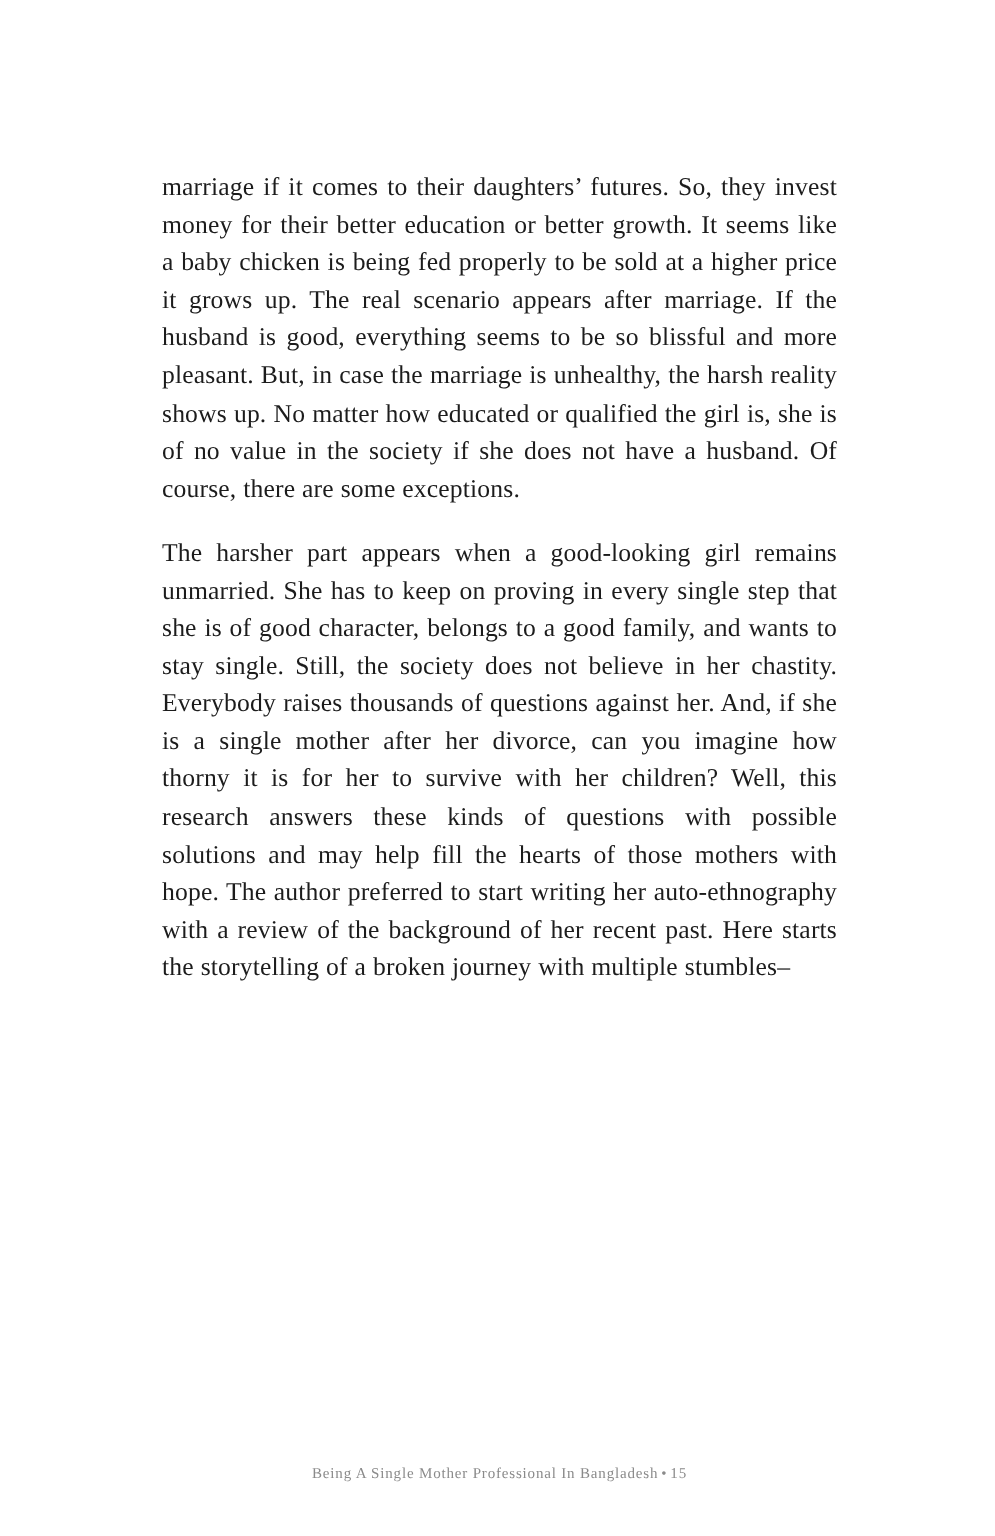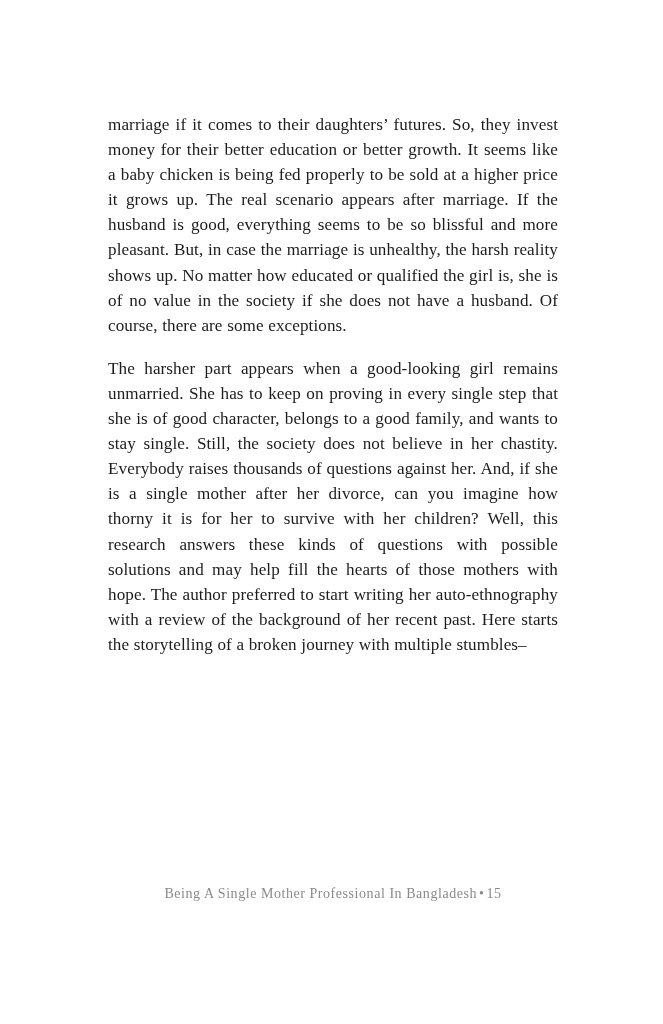--- a/index.html
+++ b/index.html
@@ -36,24 +36,24 @@
     letter-spacing: 0.1px;
     word-spacing: 0.2px;
     hyphens: none;
   }
   .para:last-child {
     margin-bottom: 14px;
   }
   .footer {
     position: absolute;
     left: 108px;
-    top: 884px;
+    top: 973px;
     width: 450px;
     text-align: center;
-    font-size: 14px;
+    font-size: 10px;
     line-height: 20px;
     color: #8a8a8a;
     letter-spacing: 0.55px;
     white-space: nowrap;
   }
   .footer .sep {
     padding: 0 2px;
   }
 </style>
 </head>

